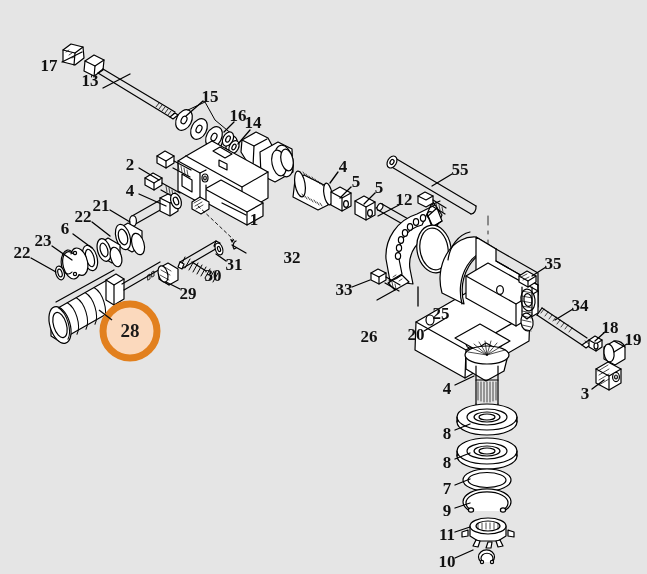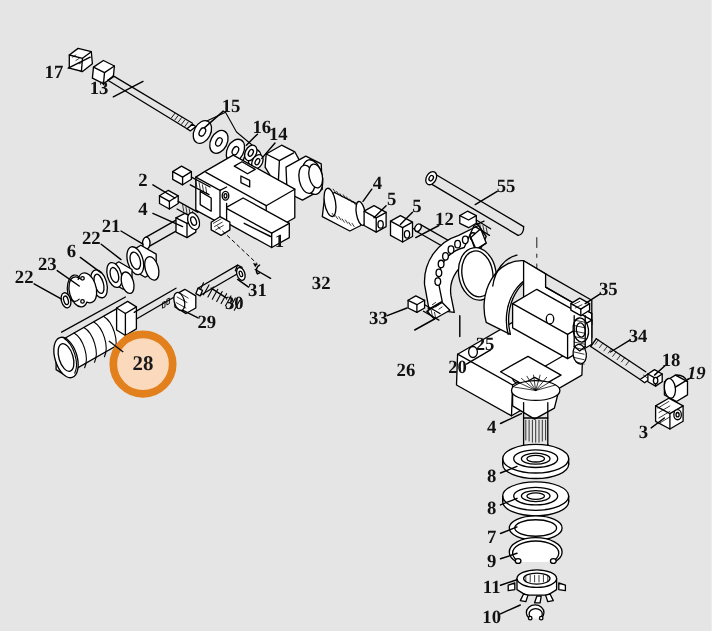--- a/index.html
+++ b/index.html
@@ -558,21 +558,21 @@
       <div class="callout-num" style="left: 379px; top: 187px;">5</div>
       <div class="callout-num" style="left: 404px; top: 199px; text-align: center;">12</div>
       <div class="callout-num" style="left: 460px; top: 169px;">55</div>
       <div class="callout-num" style="left: 344px; top: 289px;">33</div>
       <div class="callout-num" style="left: 369px; top: 303px; margin-top: 33px;">26</div>
       <div class="callout-num" style="left: 418px; top: 313px; margin-left: 23px;">25</div>
       <div class="callout-num" style="left: 416px; top: 334px;">20</div>
       <div class="callout-num" style="left: 553px; top: 263px;">35</div>
       <div class="callout-num" style="left: 580px; top: 305px;">34</div>
       <div class="callout-num" style="left: 610px; top: 327px;">18</div>
-      <div class="callout-num" style="left: 633px; top: 339px; font-style: italic;">19</div>
+      <div class="callout-num" style="left: 633px; top: 339px;">19</div>
       <div class="callout-num" style="left: 585px; top: 393px;">3</div>
       <div class="callout-num" style="left: 447px; top: 388px;">4</div>
       <div class="callout-num" style="left: 447px; top: 433px;">8</div>
       <div class="callout-num" style="left: 447px; top: 462px;">8</div>
       <div class="callout-num" style="left: 447px; top: 488px;">7</div>
       <div class="callout-num" style="left: 447px; top: 510px;">9</div>
       <div class="callout-num" style="left: 447px; top: 534px;">11</div>
       <div class="callout-num" style="left: 447px; top: 561px;">10</div>
     </div>
 

